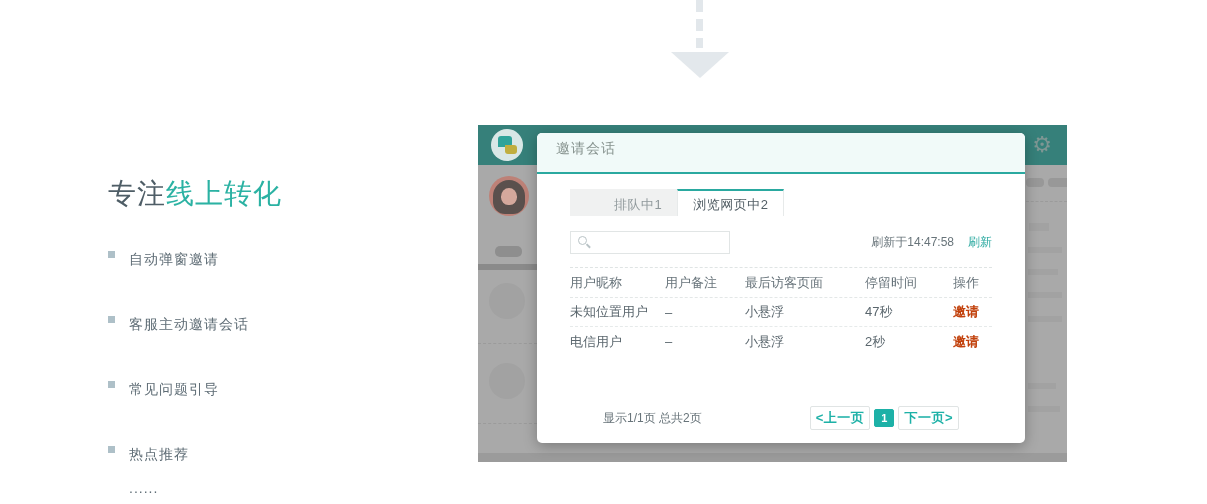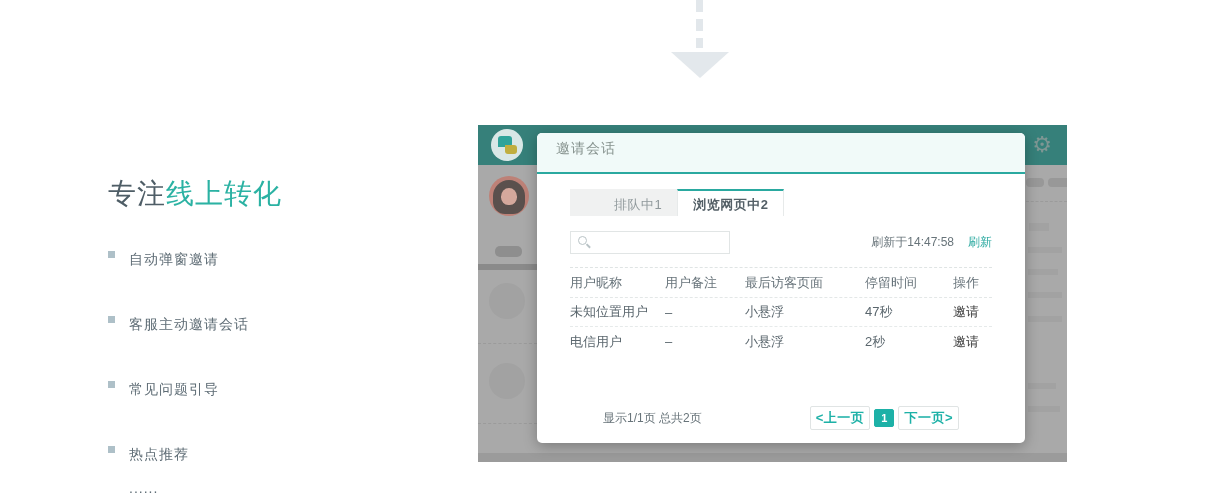--- a/index.html
+++ b/index.html
@@ -44,38 +44,38 @@
   
   .modal { position:absolute; left:59px; top:8px; width:488px; height:310px; background:#ffffff; border-radius:5px;
     box-shadow:0 3px 14px rgba(0,0,0,0.28); }
   .modal-titlebar { height:41px; background:#f1faf9; border-bottom:2px solid #2aa9a0; border-radius:5px 5px 0 0;
     font-size:14px; color:#87938f; line-height:30px; padding-left:19px; letter-spacing:1px; }
   .modal-body { position:absolute; left:33px; right:33px; top:33px; bottom:0; }
 
   .tabs { display:flex; margin-top:23px; height:27px; font-size:13px; }
   .tab { padding:0 15px; line-height:27px; letter-spacing:0.5px; cursor:default; }
   .tab.inactive { background:#f0f1f1; color:#8f989b; border-top:2px solid #f0f1f1;padding-left:44px; }
-  .tab.active { background:#fff; color:#535f66; border-top:2px solid #2aa9a0; border-left:1px solid #e7eaea; border-right:1px solid #e7eaea;font-weight:bold; }
+  .tab.active { background:#fff; color:#535f66; border-top:2px solid #2aa9a0; border-left:1px solid #e7eaea; border-right:1px solid #e7eaea; }
 
   .search-row { display:flex; justify-content:space-between; align-items:center; margin-top:15px; }
   .search-box { position:relative; width:160px; height:23px; }
   .search-input { width:100%; height:100%; border:1px solid #e1e5e5; background:#fff; outline:none; padding:0 6px 0 26px; font-size:12px; color:#5a666d; }
   .mag { position:absolute; left:8px; top:5px; width:9px; height:9px; border:1.5px solid #b9c3c6; border-radius:50%; }
   .mag::after { content:""; position:absolute; left:7px; top:8px; width:5px; height:1.5px; background:#b9c3c6; transform:rotate(45deg); }
   .refresh-area { display:flex; align-items:flex-start; font-size:12px; }
   .refresh-time { color:#68747a; }
   .refresh-link { color:#2aa9a0; font-weight:normal; margin-left:14px; cursor:pointer; }
 
   .vtable { margin-top:13px; font-size:13px; }
   .thead { display:flex; align-items:center; height:31px; border-top:1px dashed #dfe4e4; border-bottom:1px dashed #e3e7e7; color:#67737a; }
   .trow { display:flex; align-items:center; height:29px; color:#5a666d; }
   .trow.sep { border-bottom:1px dashed #e6eaea; }
   .c { overflow:hidden; white-space:nowrap; }
   .c1 { width:95px; } .c2 { width:80px; } .c3 { width:120px; } .c4 { width:88px; } .c5 { flex:1; }
-  .invite { color:#404040; font-weight:normal; text-decoration:none; cursor:pointer; }
+  .invite { color:#c2410c; font-weight:bold; text-decoration:none; cursor:pointer; }
 
   .modal-footer { position:absolute; left:33px; right:33px; bottom:13px; display:flex; justify-content:space-between; align-items:center; }
   .page-summary { font-size:12px; color:#68747a; }
   .pager { display:flex; align-items:center; }
   .pg-btn { font-size:13px; font-weight:bold; color:#1db1a7; border:1px solid #e0e4e4; background:#fff; border-radius:2px;
     padding:2px 5px; margin-left:4px; cursor:pointer; letter-spacing:0.5px; }
   .pg-current { font-size:11px; font-weight:bold; color:#fff; background:#1db1a7; border:1px solid #1db1a7; border-radius:2px;
     padding:2px 6px; margin-left:4px; cursor:pointer; }
 </style>
 </head>

